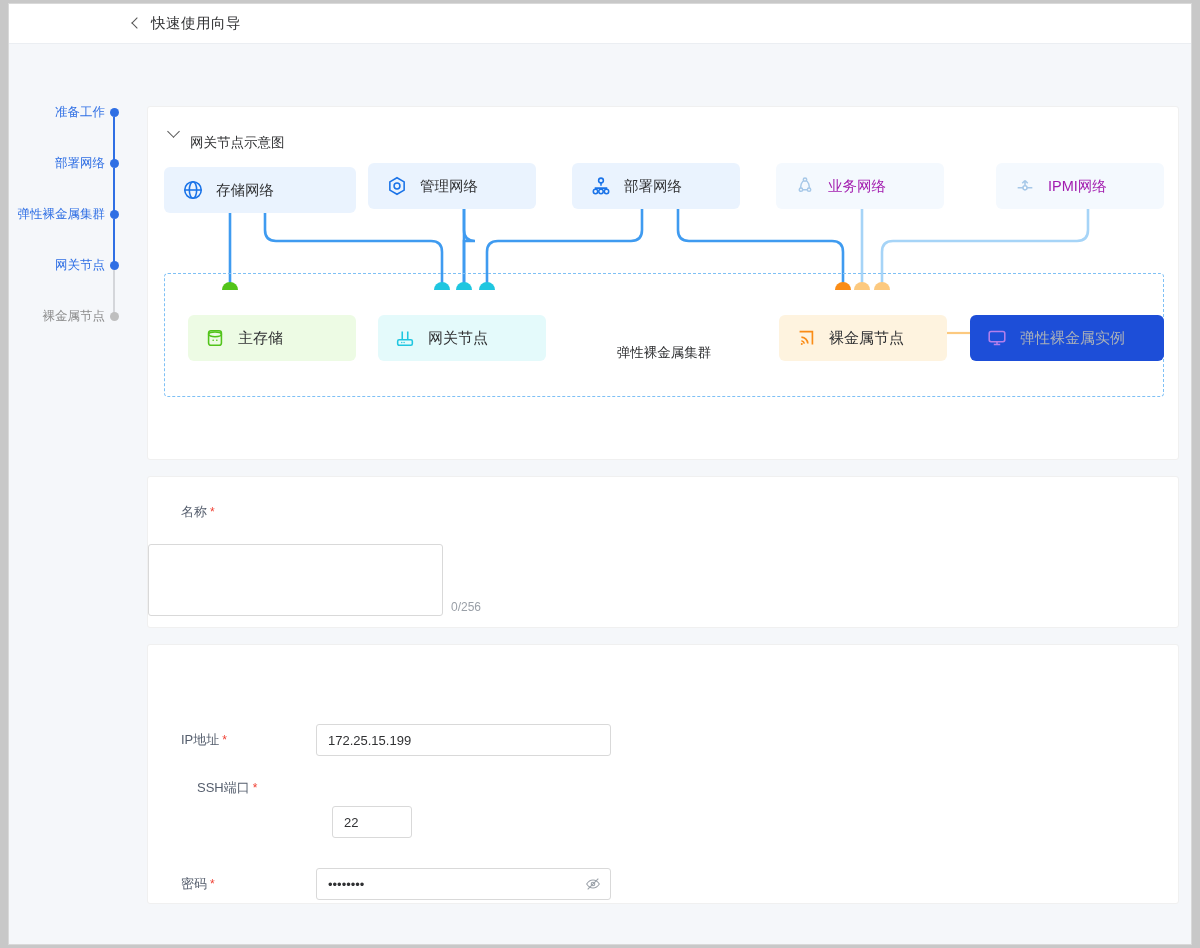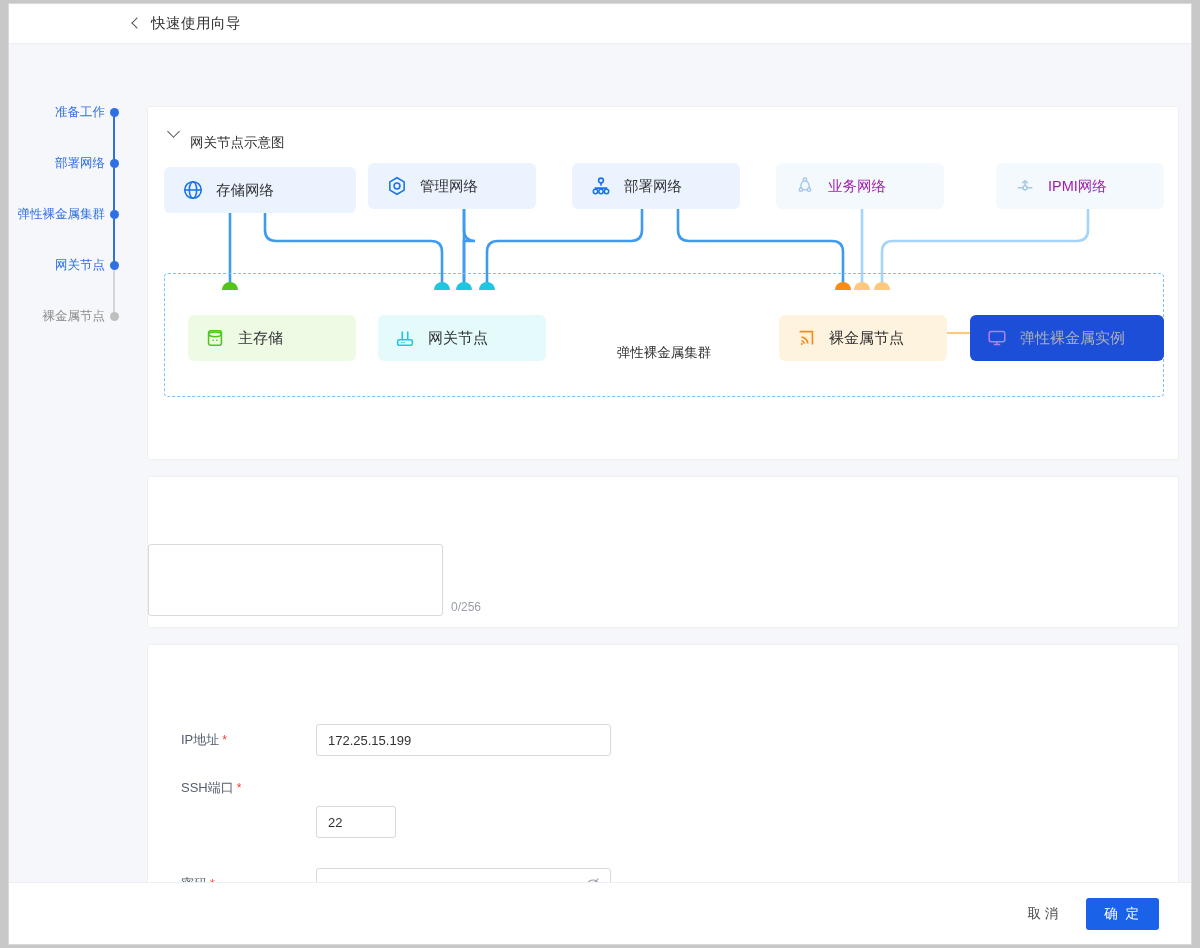--- a/index.html
+++ b/index.html
@@ -347,38 +347,39 @@
           </svg>
           <span class="res-label">弹性裸金属实例</span>
         </div>
 
       </div>
     </div>
 
     <div class="panel" id="panel-basic">
 
       <div class="form-row" style="left:0; top:19px;">
+        <span class="form-label"><span>名称</span><span class="req">*</span></span>
       </div>
 
       <div class="form-row" style="left:0; top:67px;">
         <textarea class="ta" style="width: 295px; height: 72px;"></textarea>
         <span class="counter">0/256</span>
       </div>
 
     </div>
 
     <div class="panel" id="panel-cluster">
 
 
       <div class="form-row" style="left:0; top:79px;">
         <span class="form-label" style="width:168px;"><span>IP地址</span><span class="req">*</span></span>
         <input class="inp" style="width: 295px;" value="172.25.15.199">
       </div>
 
-      <div class="form-row" style="left:0; top:127px;">
+      <div class="form-row" style="left:16px; top:127px;">
         <span class="form-label" style="width:168px;"><span>SSH端口</span><span class="req">*</span></span>
         <input class="inp" style="width: 80px; margin-top: 34px;" value="22">
       </div>
 
 
       <div class="form-row" style="left:0; top:223px;">
         <span class="form-label" style="width:168px;"><span>密码</span><span class="req">*</span></span>
         <span class="pw-wrap">
           <input class="inp" style="width: 295px; padding-right: 32px;" value="••••••••">
           <svg class="eye" viewBox="0 0 24 24" fill="none" stroke="#9aa0a8" stroke-width="1.6">
@@ -386,18 +387,14 @@
             <circle cx="12" cy="12" r="2.7"></circle>
               <path d="M4 20L20 4"></path>
           </svg>
         </span>
       </div>
 
     </div>
 
   </div>
 
-  <div class="footer">
-    <button class="btn-cancel">取 消</button>
-    <button class="btn-ok">确 定</button>
-  </div>
 
 </div>
 
 </body></html>

